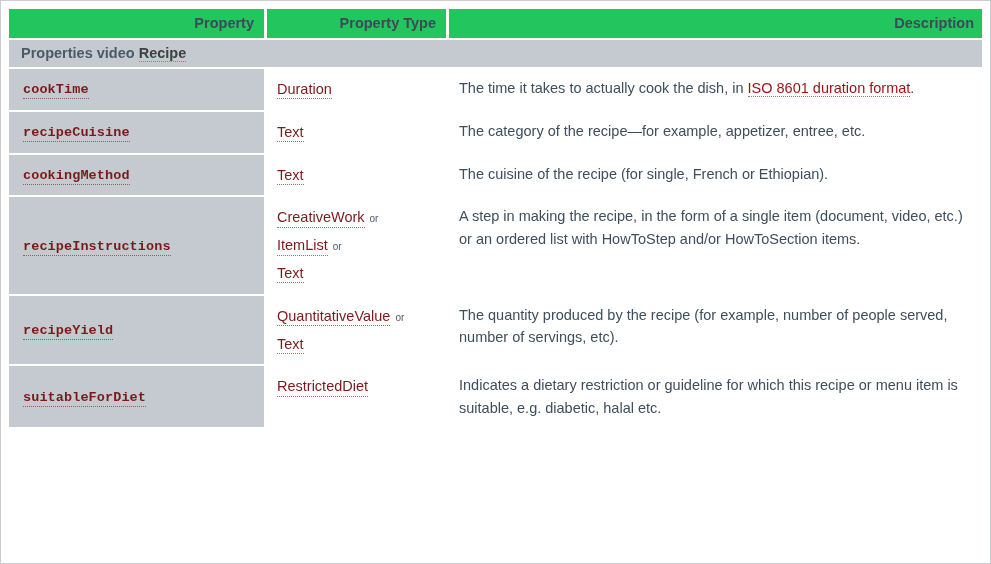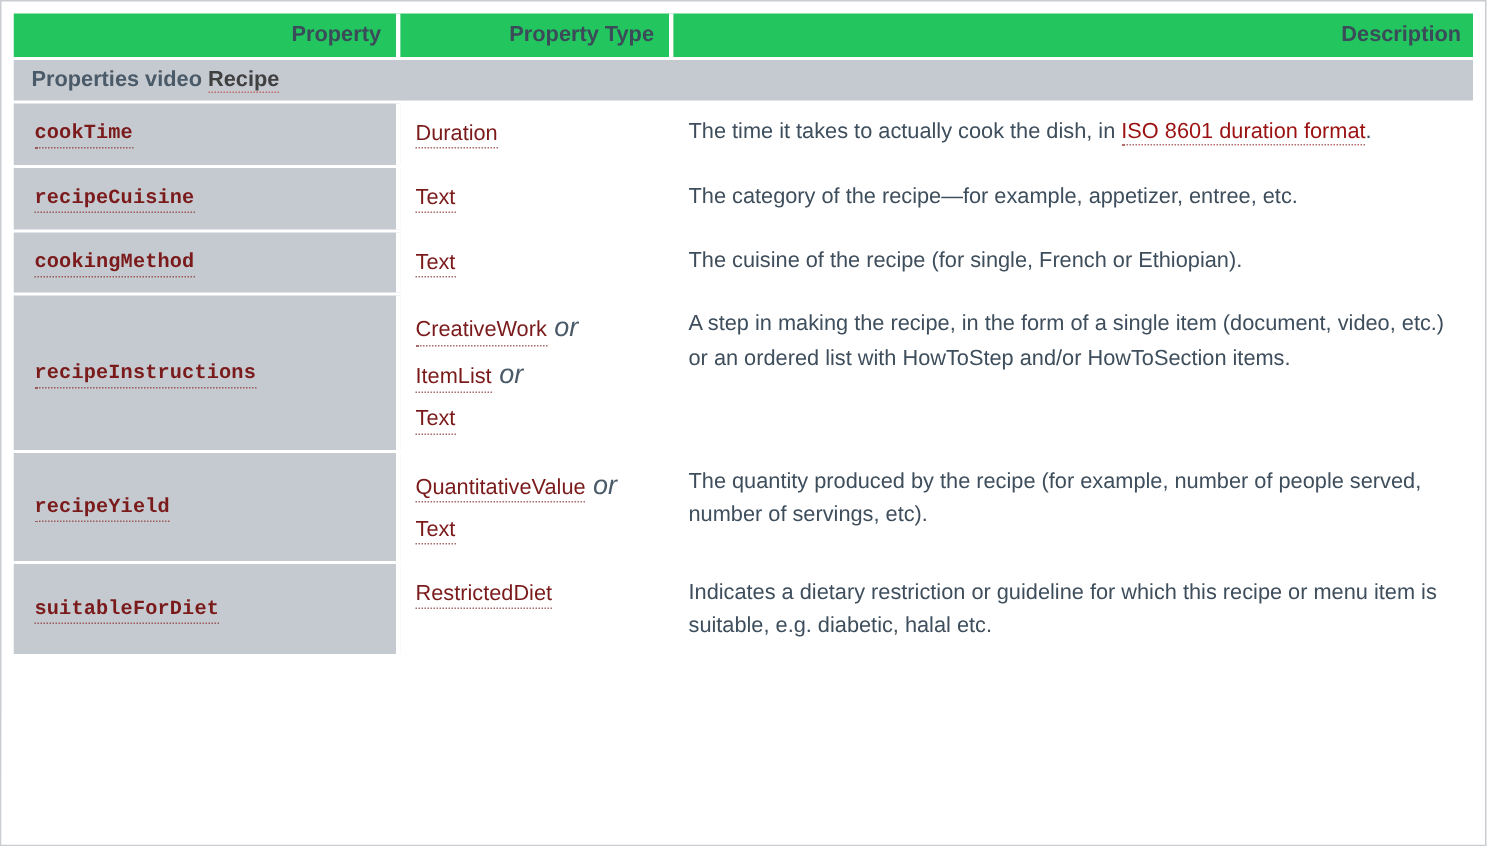--- a/index.html
+++ b/index.html
@@ -114,24 +114,23 @@
   .type-link {
     font-size: 14.5px;
     color: #7b1a1a;
     border-bottom: 1px dotted #a86a6a;
     text-decoration: none;
     cursor: pointer;
     display: inline-block;
     line-height: 1.2;
   }
   .type-or {
-    font-size: 18px;
+    font-size: 10px;
     color: #4a5a68;
     padding-left: 5px;
-    font-style: italic;
   }
   .type-line { white-space: nowrap; margin-bottom: 3px; }
   .type-line:last-child { margin-bottom: 0; }
 
   
   .inline-link {
     color: #9b1111;
     border-bottom: 1px dotted #b36a6a;
     text-decoration: none;
     cursor: pointer;

